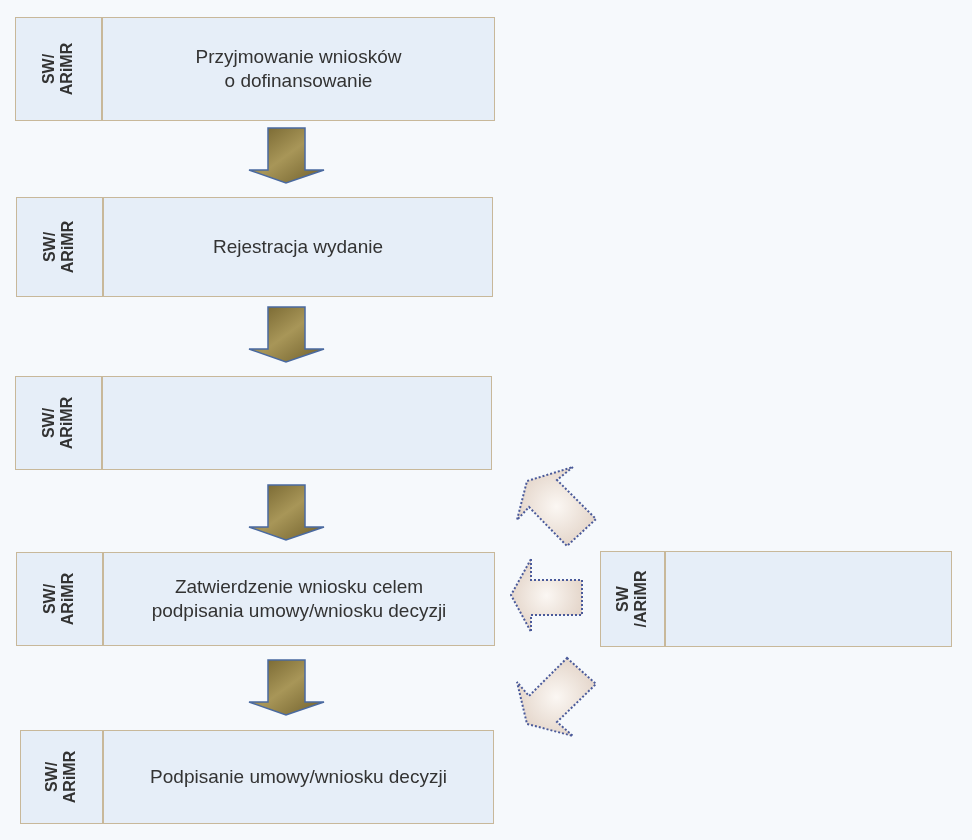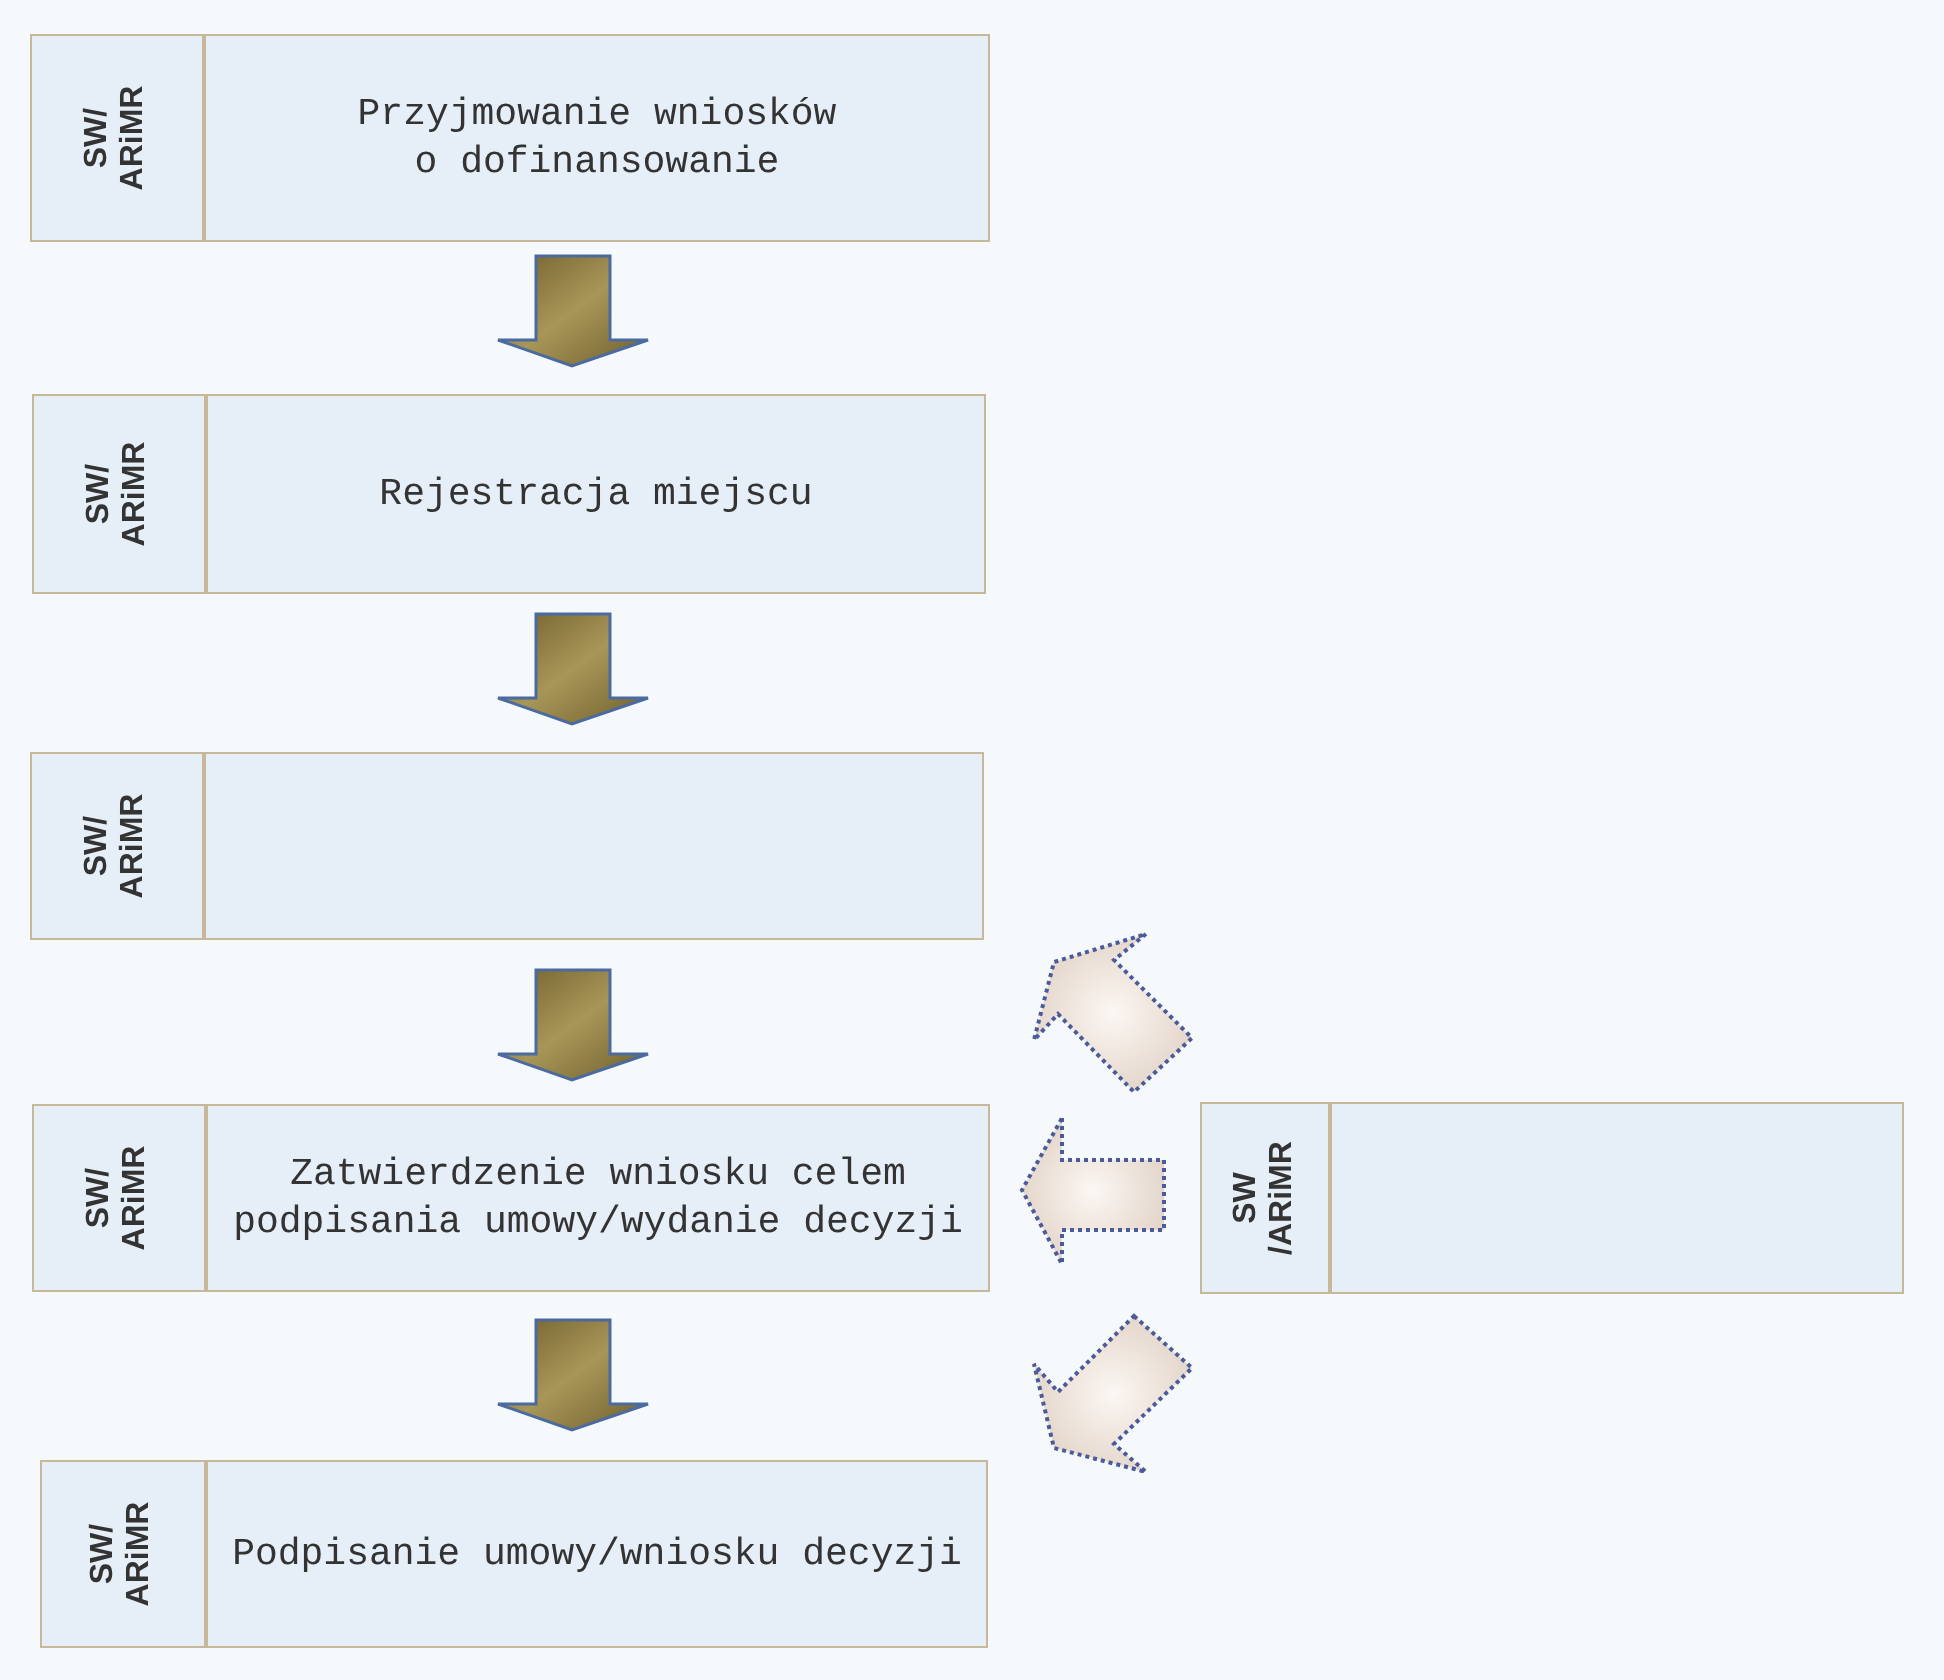--- a/index.html
+++ b/index.html
@@ -1,56 +1,56 @@
 <!DOCTYPE html>
 <html><head>
 <meta charset="utf-8">
 <style>
   html,body{margin:0;padding:0;}
   body{width:972px;height:840px;background:#f6f9fc;position:relative;overflow:hidden;font-family:"Liberation Sans",sans-serif;}
   .box{position:absolute;background:#e6eef8;border:1px solid #c8b89a;box-sizing:border-box;display:flex;}
   .side{width:85px;border-right:2px solid #c8b89a;display:flex;align-items:center;justify-content:center;flex-shrink:0;}
   .side span{transform:rotate(-90deg);white-space:pre;font-weight:bold;font-size:16px;color:#333;text-align:center;line-height:18px;display:block;}
-  .main{flex:1;display:flex;align-items:center;justify-content:center;text-align:center;font-size:19px;color:#333;line-height:24px;white-space:pre-line;padding:0 10px;font-family:Liberation Mono, monospace;}
+  .main{flex:1;display:flex;align-items:center;justify-content:center;text-align:center;font-size:19px;color:#333;line-height:24px;white-space:pre-line;padding:0 10px;}
   svg.arrow{position:absolute;overflow:visible;}
 </style>
 </head>
 <body>
 
 <div class="box" style="left:15px;top:17px;width:480px;height:104px;">
   <div class="side">
       <span>SW/
 ARiMR</span>
     </div>
   <div class="main">Przyjmowanie wniosków
 o dofinansowanie</div>
 </div>
 
 <div class="box" style="left:16px;top:197px;width:477px;height:100px;">
   <div class="side">
       <span>SW/
 ARiMR</span>
     </div>
-  <div class="main">Rejestracja miejscu</div>
+  <div class="main">Rejestracja wydanie</div>
 </div>
 
 <div class="box" style="left:15px;top:376px;width:477px;height:94px;">
   <div class="side">
       <span>SW/
 ARiMR</span>
     </div>
 </div>
 
 <div class="box" style="left:16px;top:552px;width:479px;height:94px;">
   <div class="side">
       <span>SW/
 ARiMR</span>
     </div>
   <div class="main">Zatwierdzenie wniosku celem
-podpisania umowy/wydanie decyzji</div>
+podpisania umowy/wniosku decyzji</div>
 </div>
 
 <div class="box" style="left:20px;top:730px;width:474px;height:94px;">
   <div class="side" style="width:81px;">
       <span>SW/
 ARiMR</span>
     </div>
   <div class="main">Podpisanie umowy/wniosku decyzji</div>
 </div>
 

